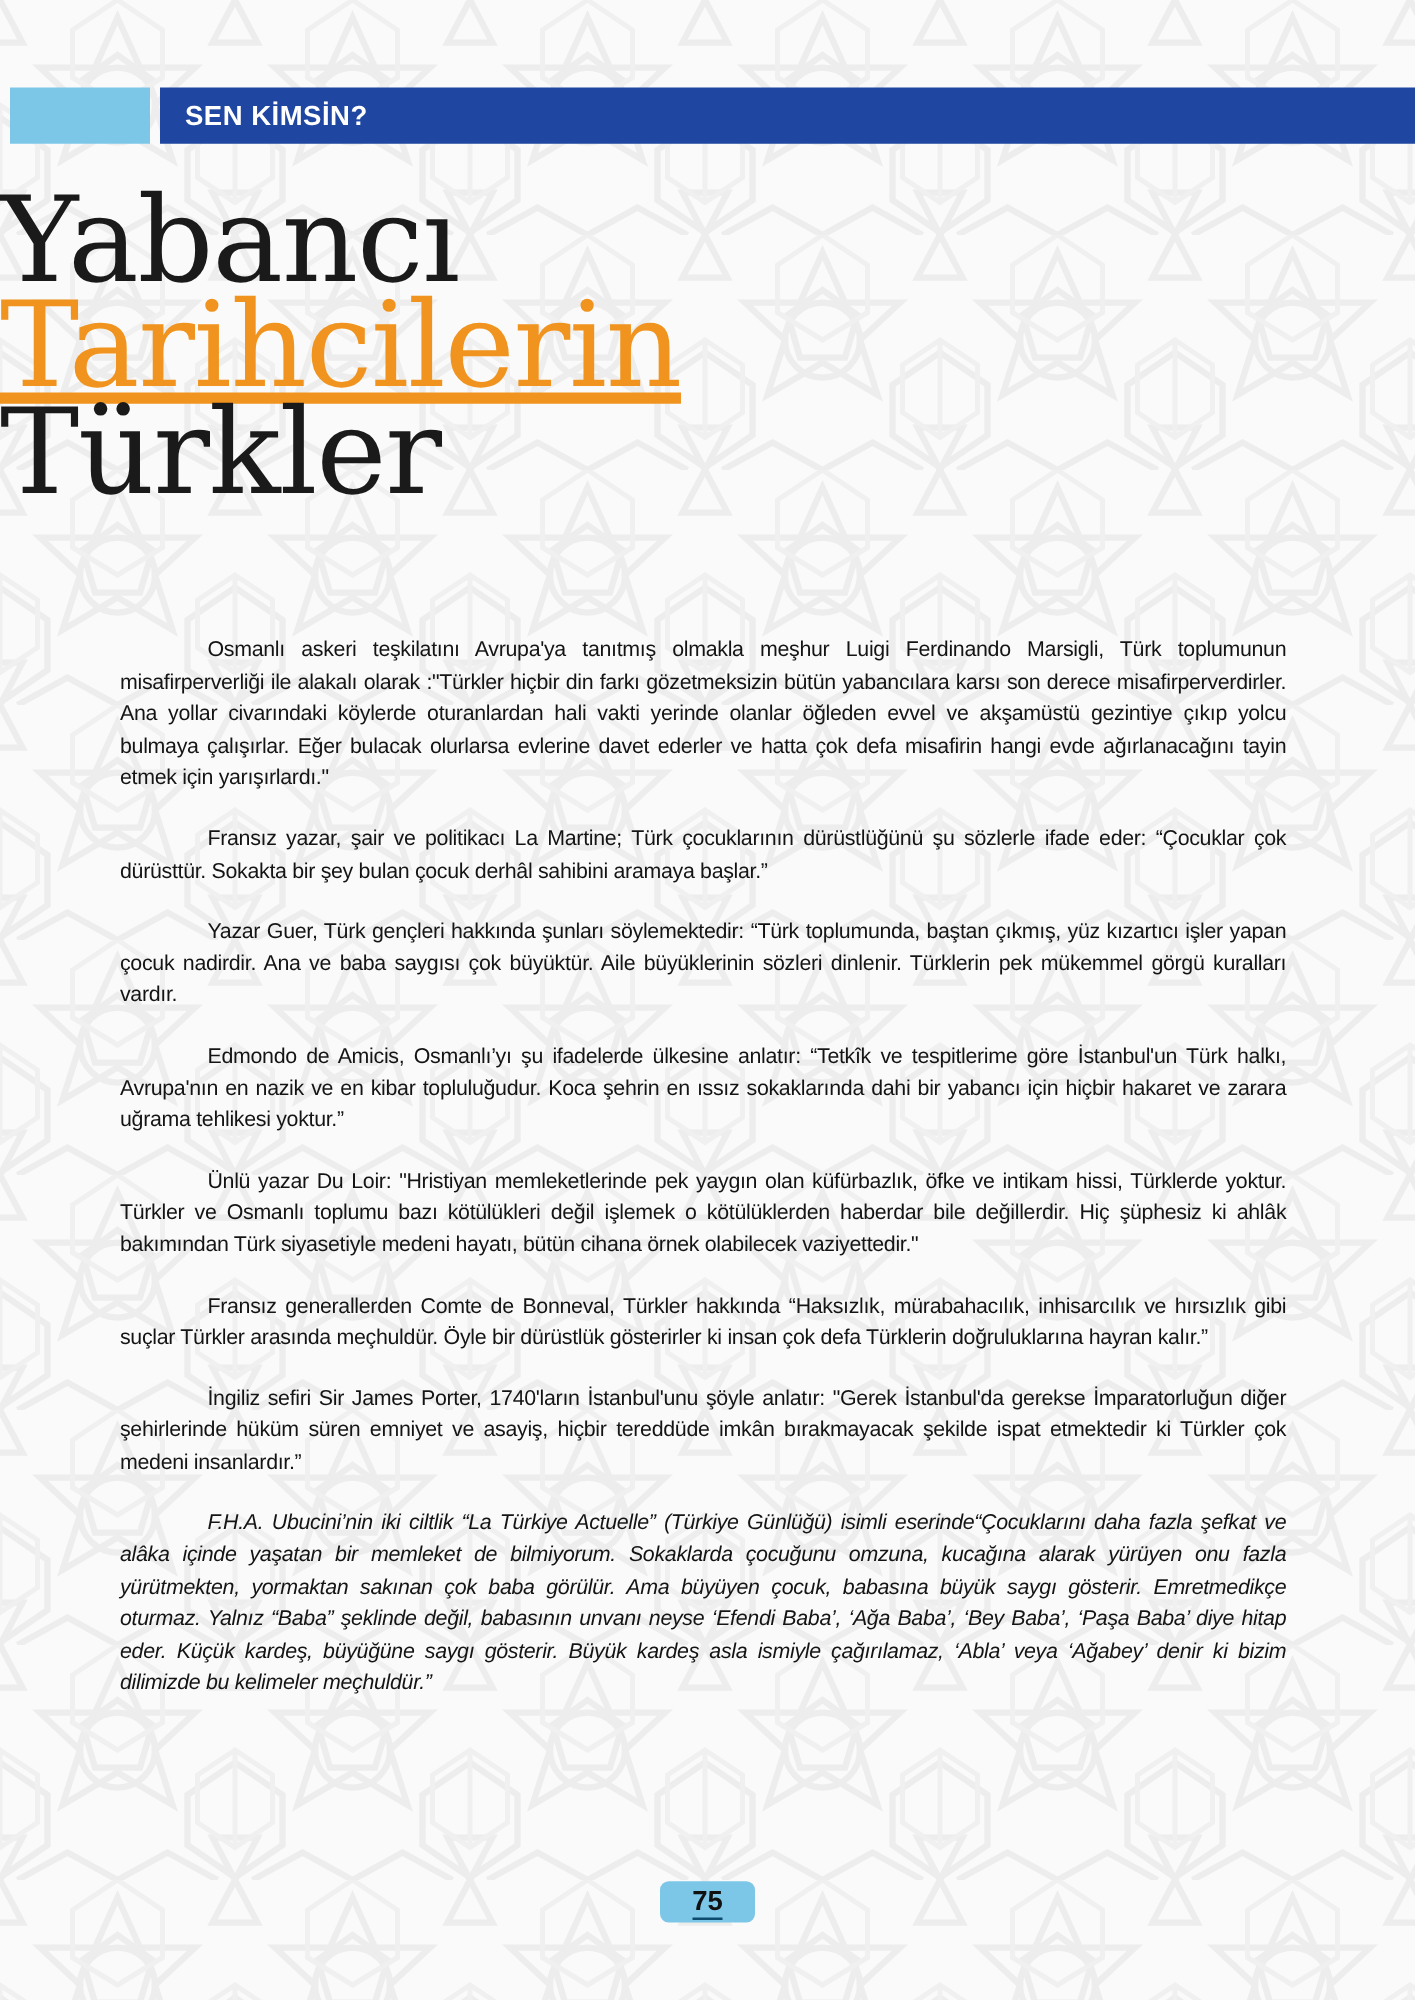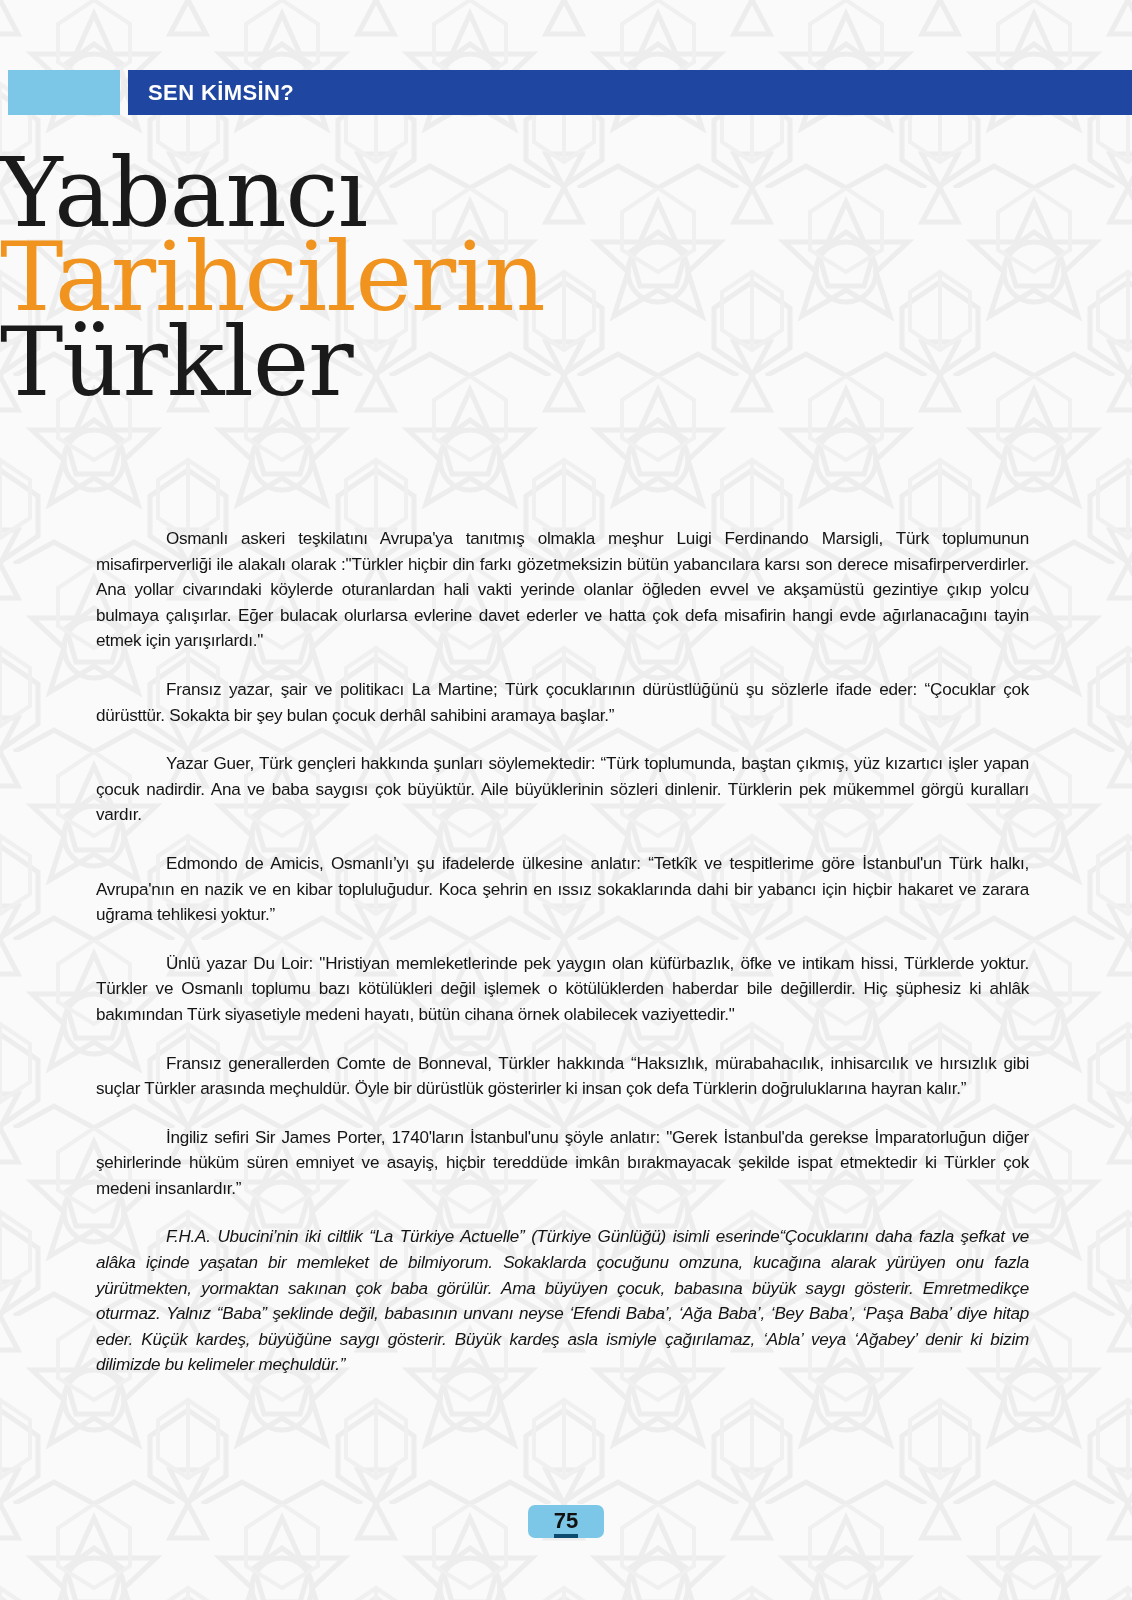--- a/index.html
+++ b/index.html
@@ -89,27 +89,27 @@
     line-height: 0.95;
   }
   .title-line {
     display: block;
     font-size: 96px;
     font-weight: normal;
     letter-spacing: -1px;
     white-space: nowrap;
   }
   .title-line.l1 { color: #1a1a1a; font-size: 95px; }
-  .title-line.l2 { color: #f0941f; font-size: 95px; margin-top: -6px; }
+  .title-line.l2 { color: #f0941f; font-size: 95px; margin-top: -6px; text-decoration: underline; }
   .title-line.l3 { color: #1a1a1a; font-size: 95px; margin-top: -6px; }
 
   
   .article-body {
     position: absolute;
-    top: 526px;
+    top: 507px;
     left: 96px;
     width: 933px;
   }
   .para {
     margin: 0 0 23px 0;
     font-family: "Liberation Sans", sans-serif;
     font-size: 17.1px;
     line-height: 25.6px;
     color: #141414;
     text-align: justify;
@@ -128,21 +128,21 @@
     padding: 3px 12px 4px 12px;
     background: #7cc7e8;
     border-radius: 7px;
     text-align: center;
     color: #111111;
     font-size: 22px;
     font-weight: bold;
     font-family: "Liberation Sans", sans-serif;
   }
   .page-number span {
-    border-bottom: 4px solid #0c4a6e;
+    border-bottom: 2px solid #0c4a6e;
     padding-bottom: 1px;
   }
 </style>
 </head>
 <body>
 
 <div id="page">
 
   <svg id="bg-pattern" viewBox="0 0 1132 1600" preserveAspectRatio="xMidYMid slice" xmlns="http://www.w3.org/2000/svg">
     <defs>

